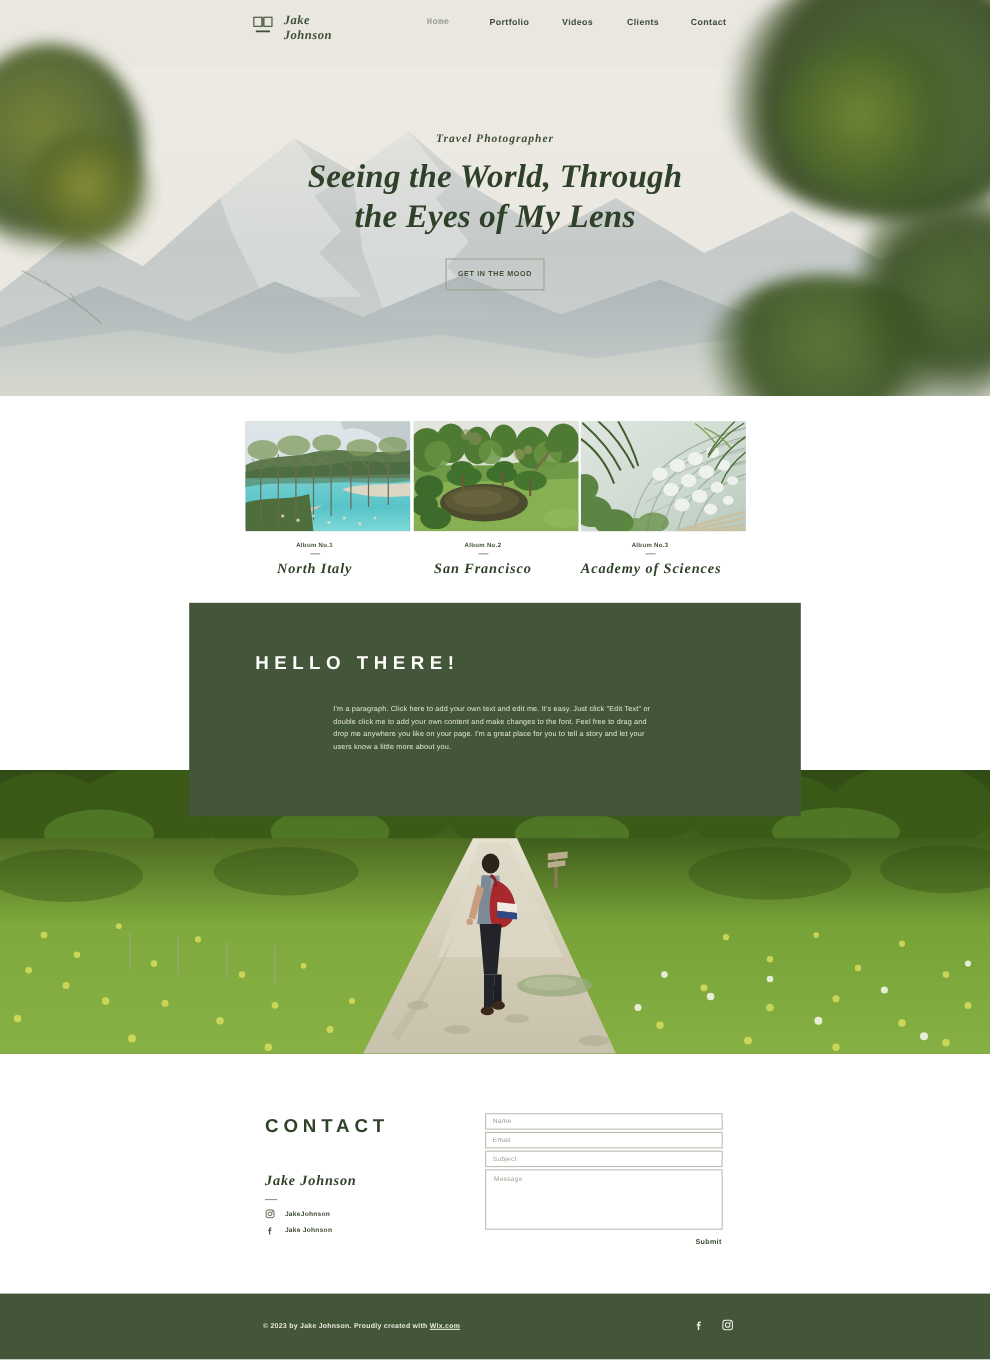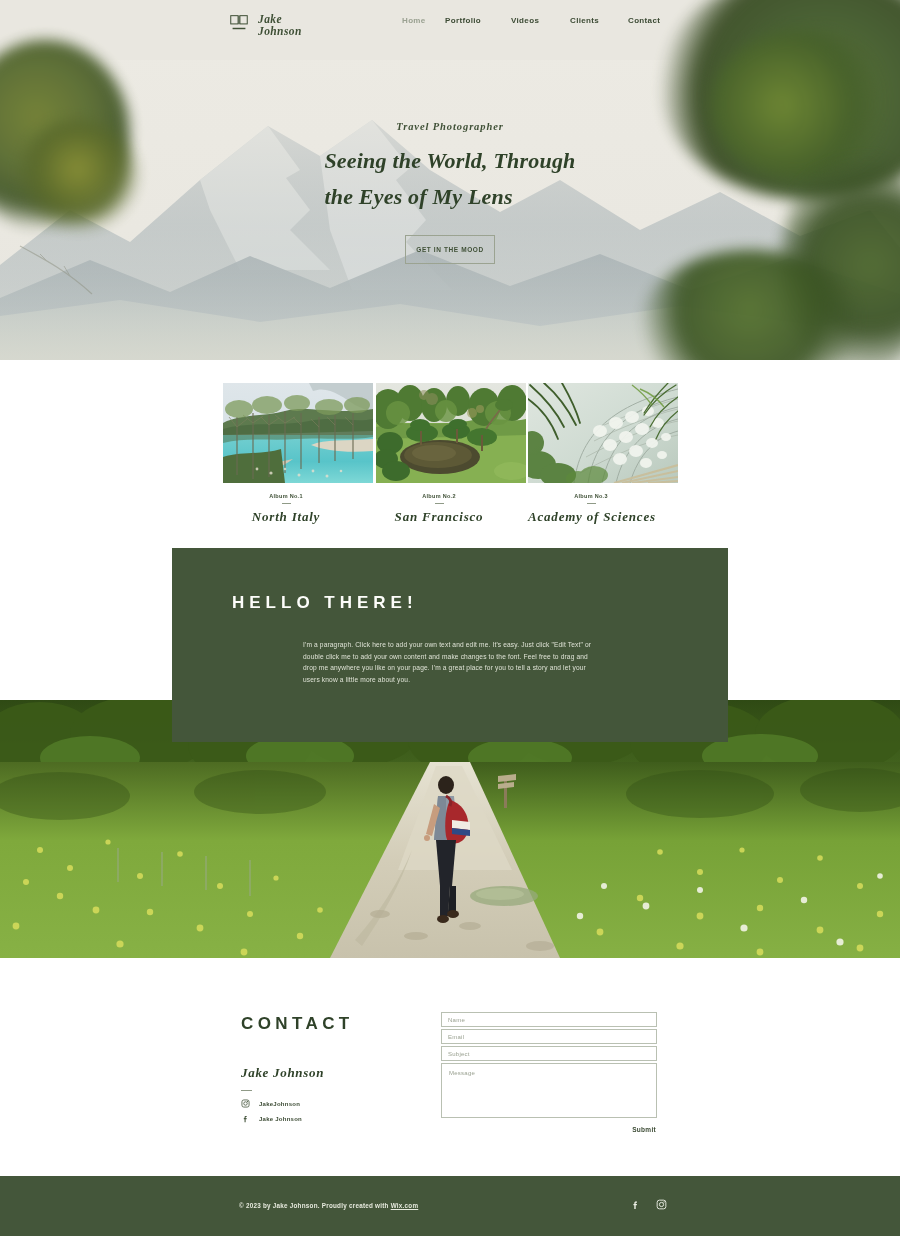--- a/index.html
+++ b/index.html
@@ -90,21 +90,21 @@
   }
   .nav a {
     font-size:8px;
     letter-spacing:.35px;
     color:#3b4a33;
     text-decoration:none;
     font-weight:700;
     white-space:nowrap;
   }
   .nav a.active { color:#9aa191; }
-  .nav-home { position:absolute; left:32px; }
+  .nav-home { position:absolute; left:18px;font-family:Liberation Mono, monospace; }
   .nav-portfolio { position:absolute; left:75px; }
   .nav-videos { position:absolute; left:141px; }
   .nav-clients { position:absolute; left:200px; }
   .nav-contact { position:absolute; left:258px; }
 
   .hero-content {
     position:absolute; left:0; top:0; width:900px; height:360px;
     z-index:15;
     display:flex; flex-direction:column; align-items:center;
   }
@@ -112,22 +112,23 @@
     margin-top:121px;
     font-family:"Liberation Serif", serif;
     font-style:italic; font-weight:700;
     font-size:10.5px; letter-spacing:.9px;
     color:#3f5036;
   }
   .hero-title {
     margin-top:11px;
     font-family:"Liberation Serif", serif;
     font-style:italic; font-weight:700;
-    font-size:22px; line-height:36px;
+    font-size:30px; line-height:36px;
     color:#2f4229;
+    text-align:center;
     letter-spacing:.2px;
   }
   .hero-btn {
     margin-top:20px;
     width:90px; height:29px;
     border:1px solid #9ba391;
     background:transparent;
     color:#3f5036;
     font-size:6.5px;
     letter-spacing:.6px;

